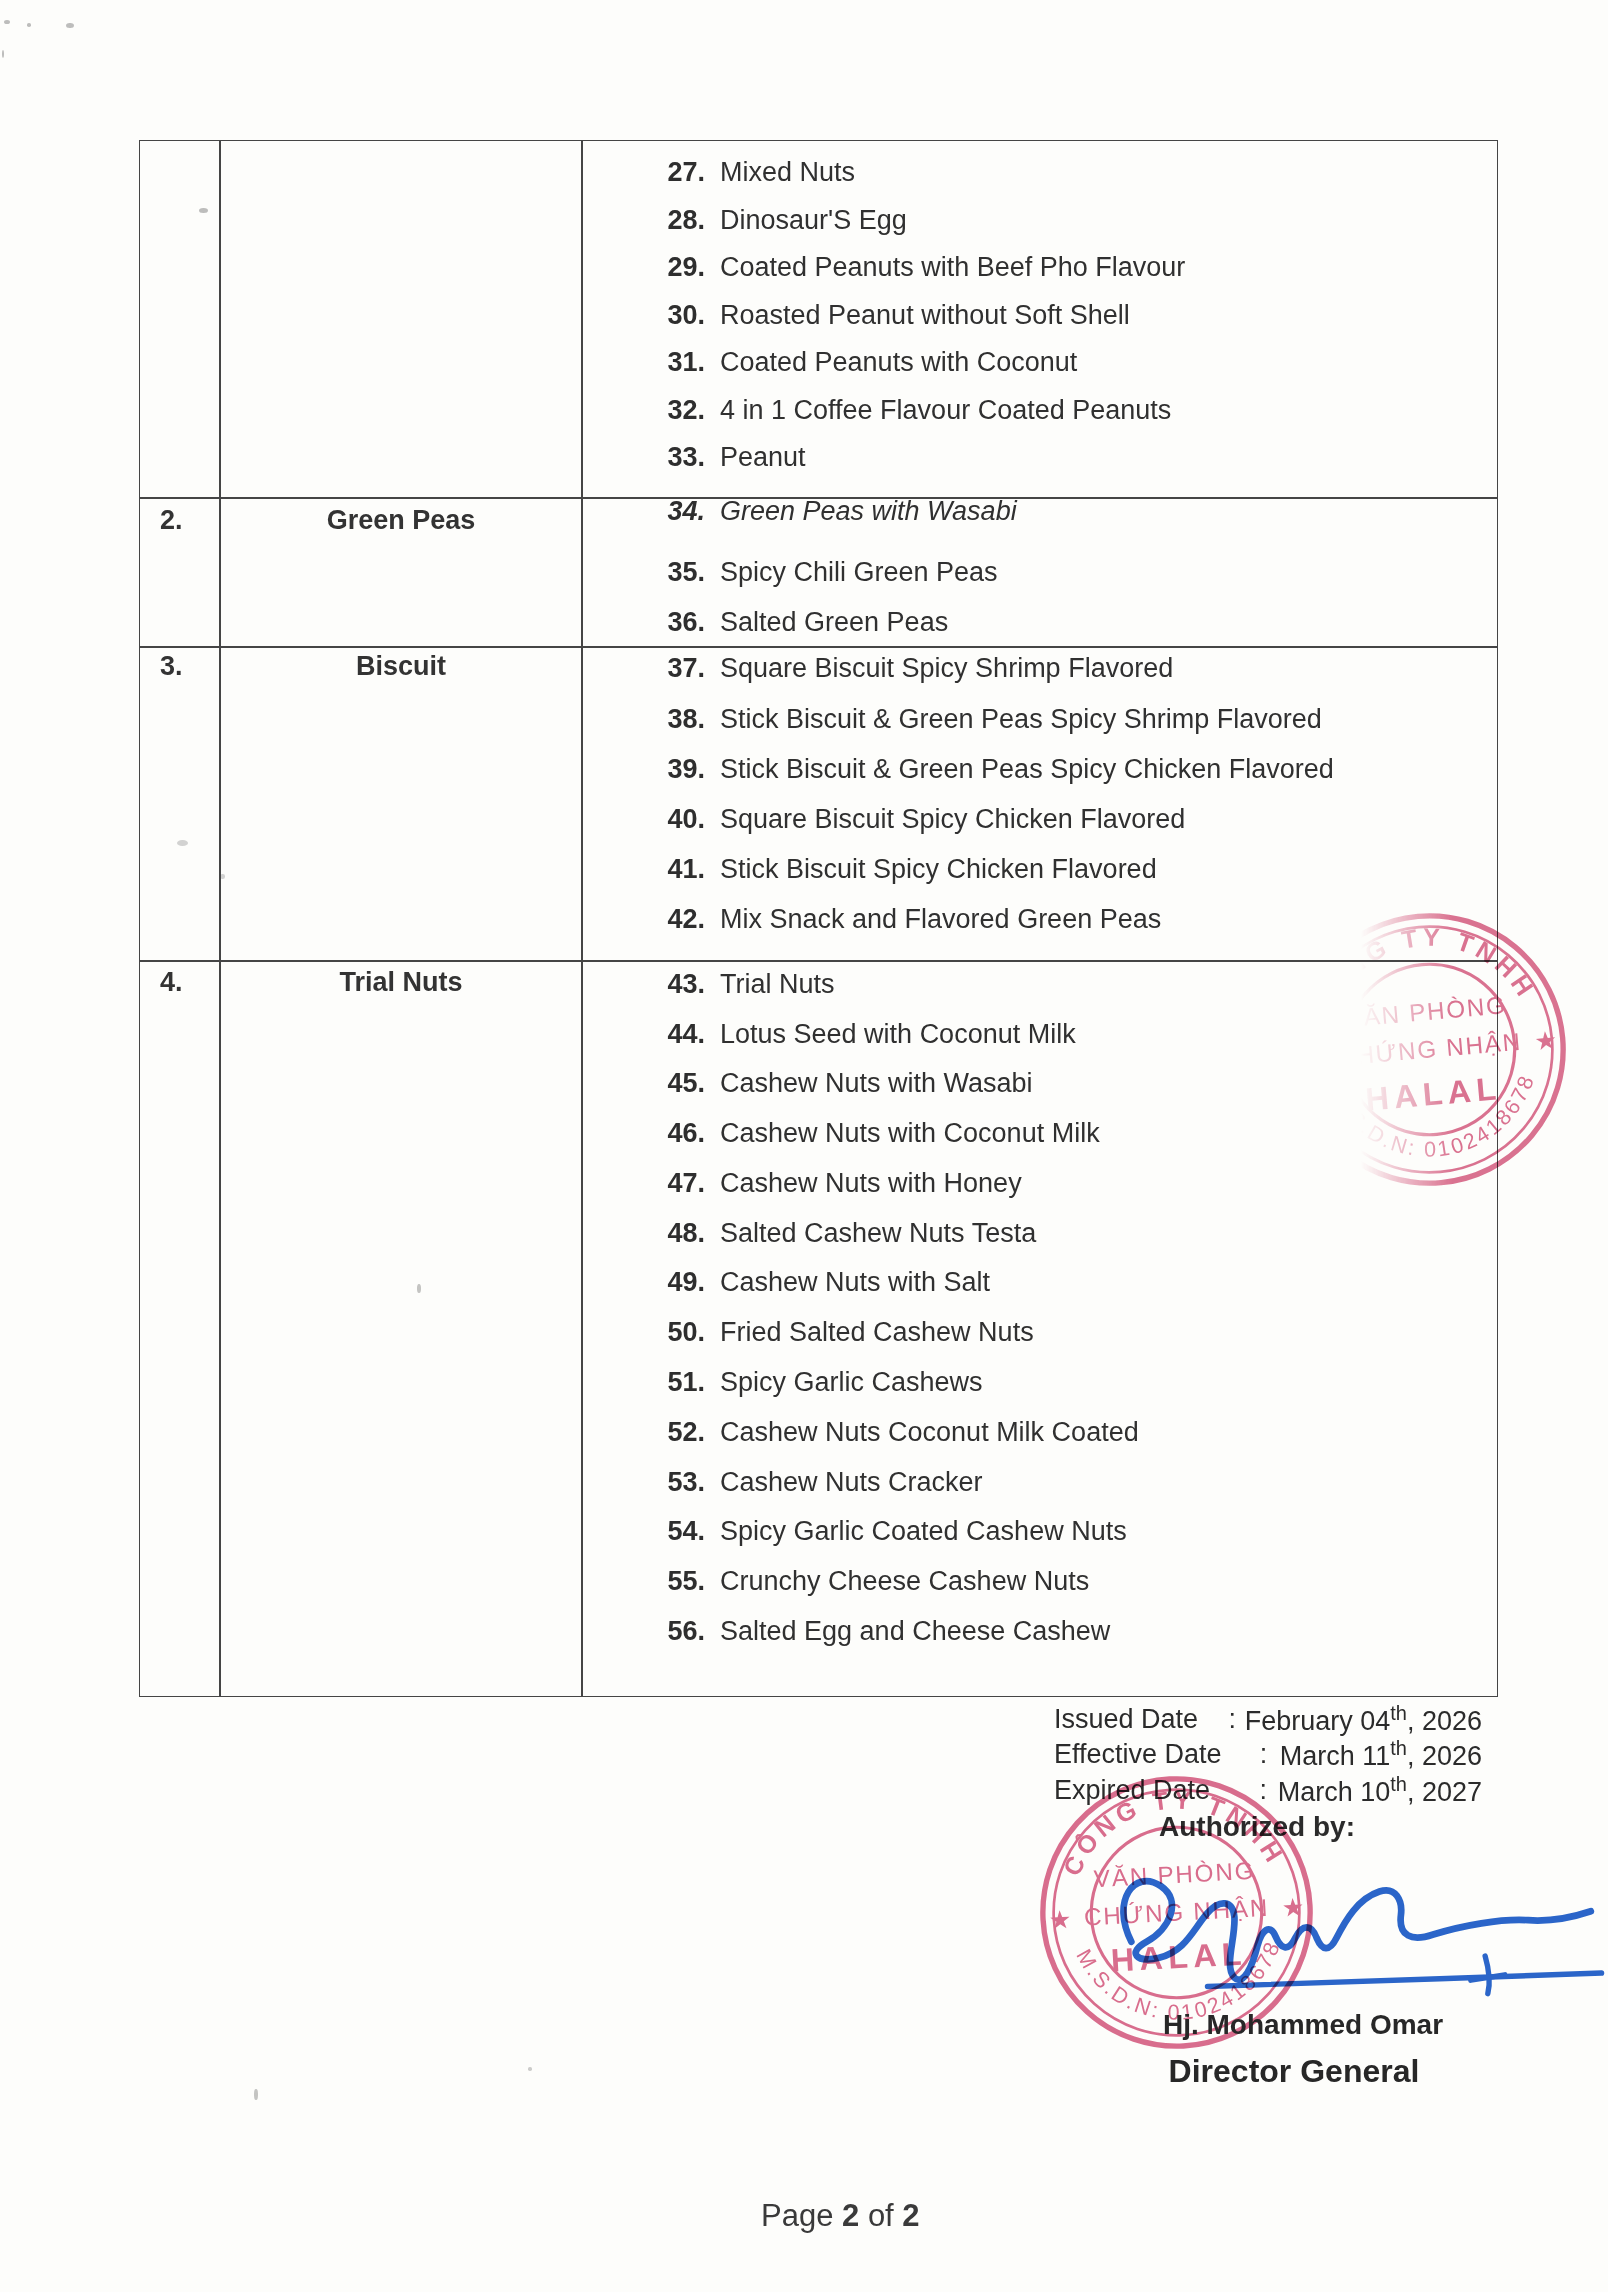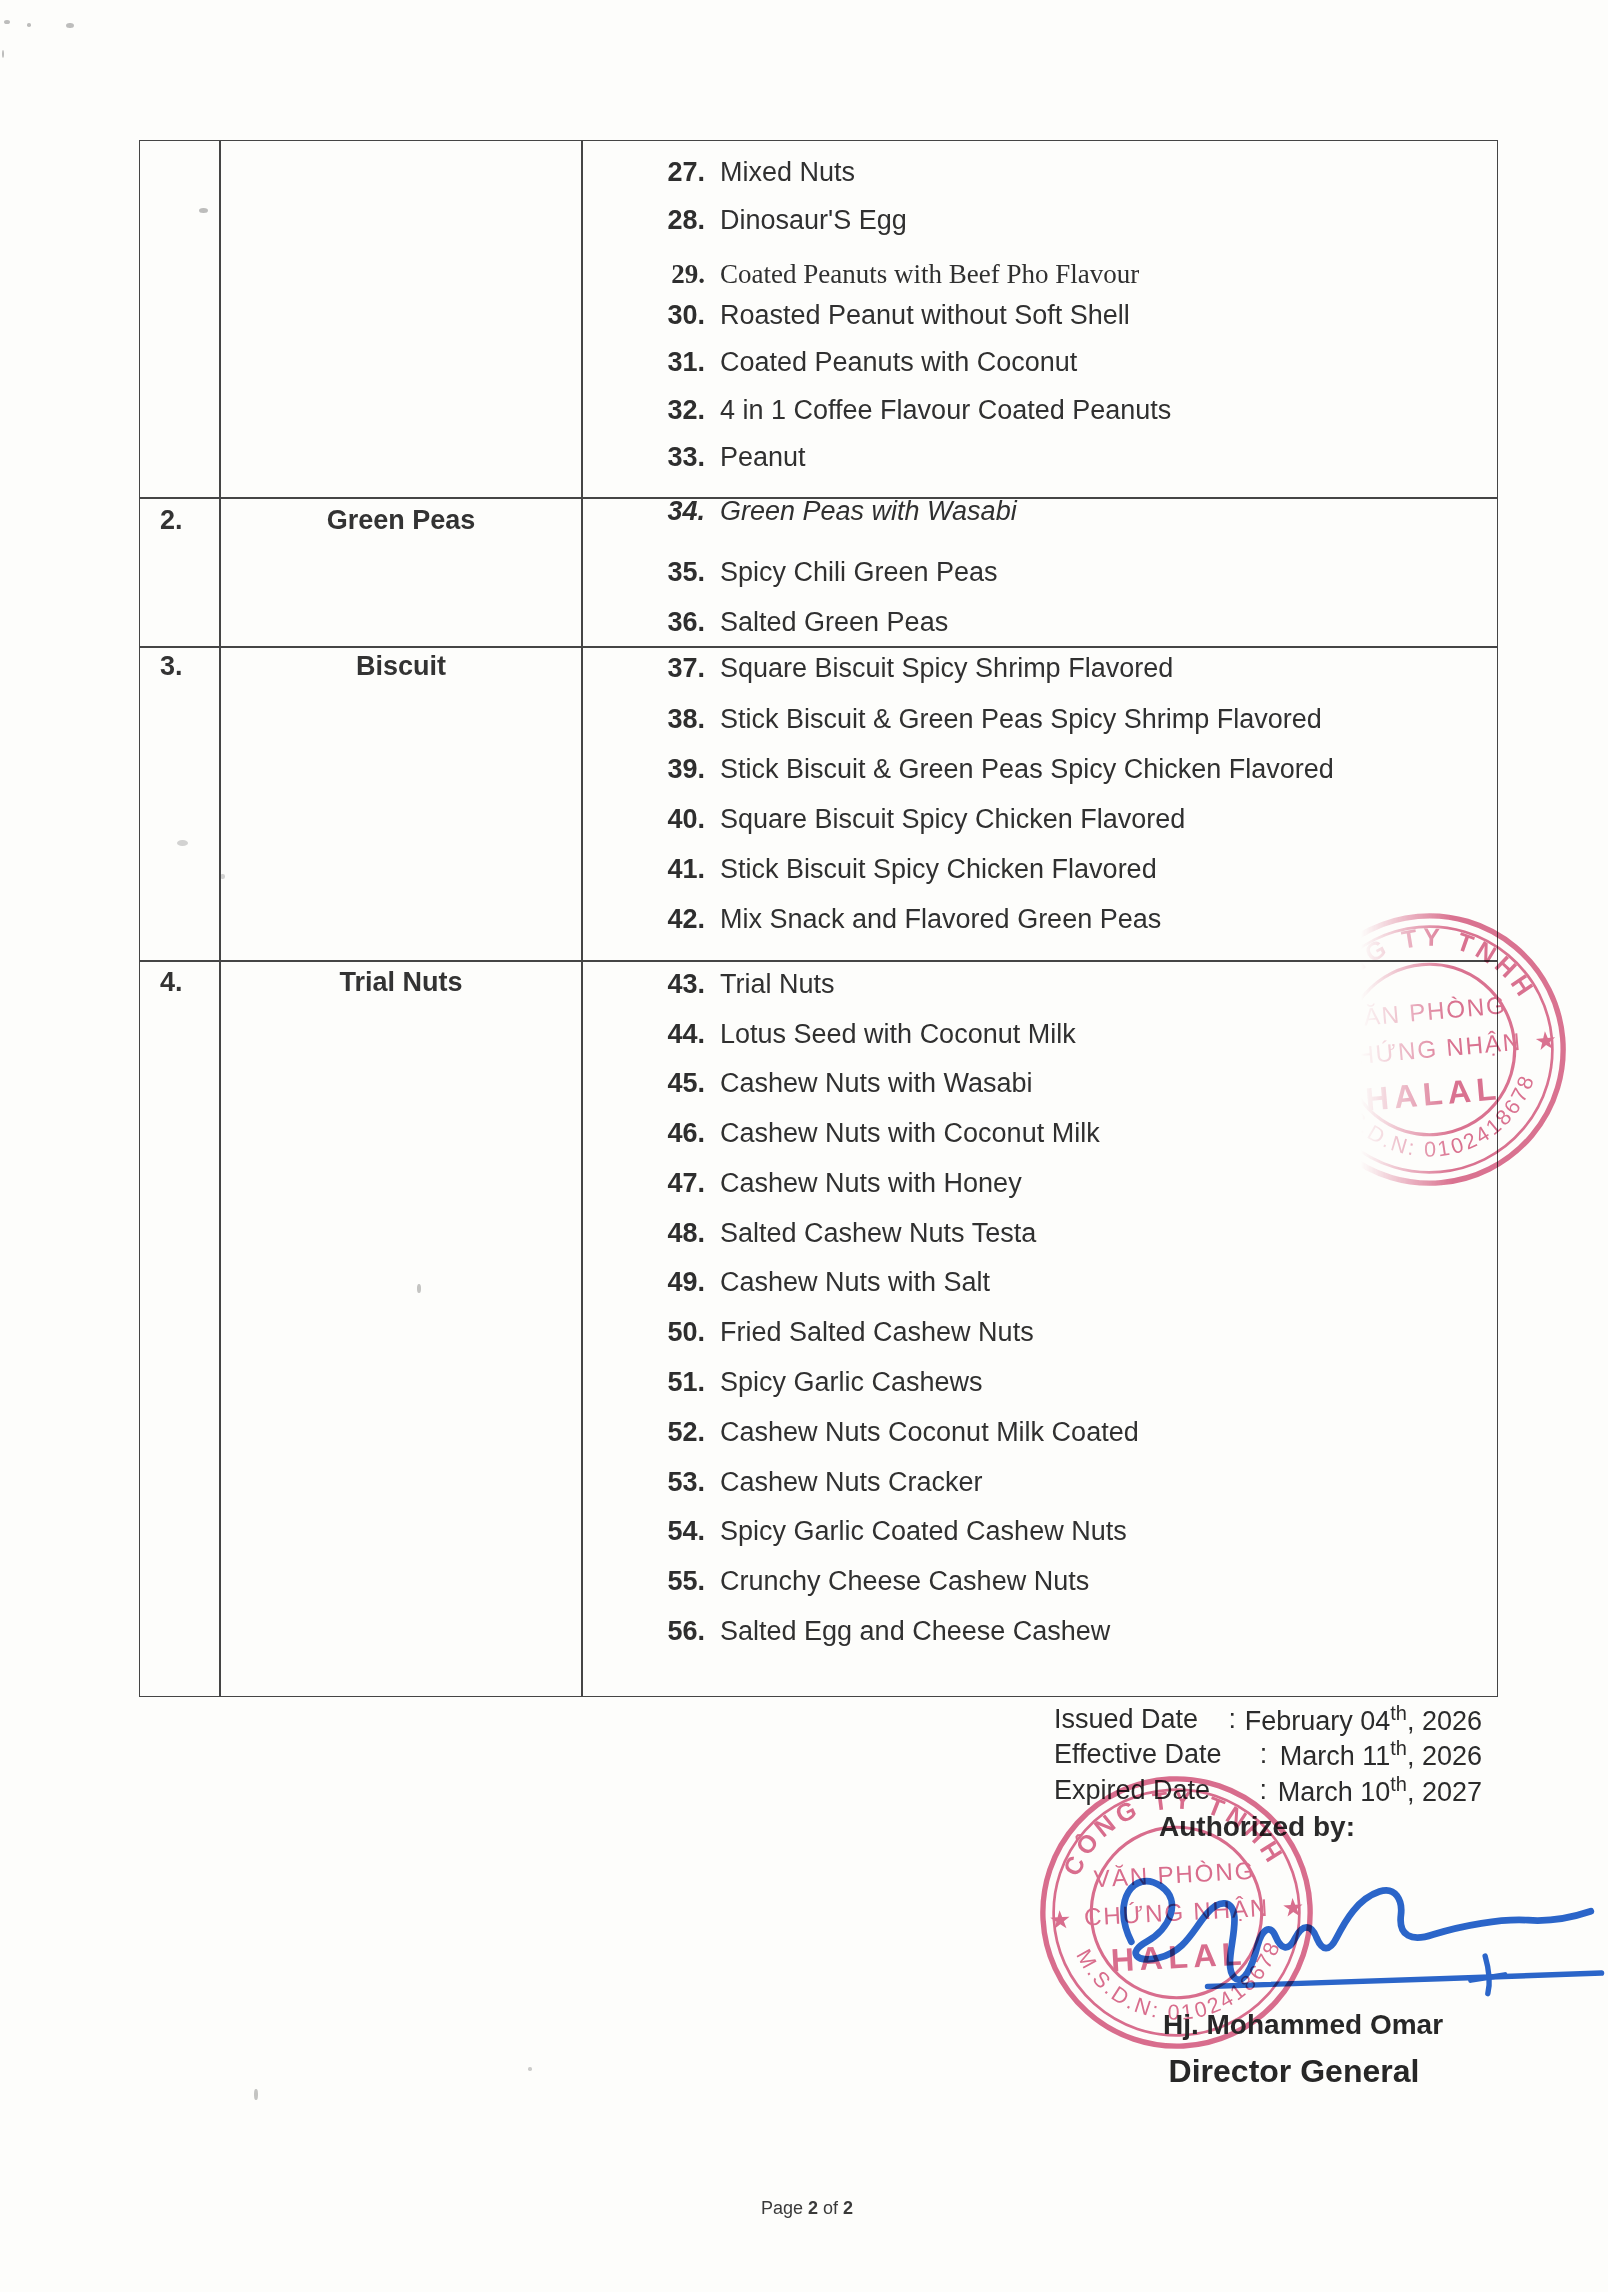--- a/index.html
+++ b/index.html
@@ -18,21 +18,21 @@
   
   .date-row{position:absolute;left:1054px;width:428px;display:flex;align-items:center;
             font-size:27px;font-weight:400;color:#2b2b2b;}
   .date-label{width:195px;}
   .date-colon{width:29px;text-align:center;}
   .date-value{flex:1;text-align:right;white-space:nowrap;}
   .date-value sup{font-size:20px;}
   #authorized{position:absolute;left:1159px;top:1811px;font-size:28px;font-weight:700;color:#2b2b2b;z-index:2;}
   #sig-name{position:absolute;left:1115px;top:2009px;width:376px;text-align:center;font-size:28px;font-weight:700;color:#272727;z-index:6;}
   #sig-title{position:absolute;left:1115px;top:2053px;width:358px;text-align:center;font-size:32px;font-weight:700;color:#272727;z-index:6;}
-  #page-footer{position:absolute;left:761px;top:2198px;font-size:18px;color:#3a3a3a;z-index:2;}
+  #page-footer{position:absolute;left:761px;top:2198px;font-size:31px;color:#3a3a3a;z-index:2;}
   #page-footer .b{font-weight:700;}
   
   .stamp-box{position:absolute;width:287px;height:287px;z-index:5;mix-blend-mode:multiply;pointer-events:none;}
   #stamp-top{left:1286px;top:906px;opacity:.93;
      -webkit-mask-image:linear-gradient(90deg,rgba(0,0,0,0) 0%,rgba(0,0,0,0) 26%,rgba(0,0,0,.5) 42%,#000 58%);
      mask-image:linear-gradient(90deg,rgba(0,0,0,0) 0%,rgba(0,0,0,0) 26%,rgba(0,0,0,.5) 42%,#000 58%);}
   #stamp-top svg{transform:rotate(-5deg);}
   #stamp-bottom{left:1033px;top:1769px;opacity:.96;}
   #stamp-bottom svg{transform:rotate(-3deg);}
   .stamp-box svg{width:287px;height:287px;}
@@ -54,21 +54,21 @@
     <div class="hline" style="top:819px;"></div>
     <div id="table-content">
         <div class="item-line" style="top: 14.3px;">
           <span class="item-no">27.</span>
           <span class="item-tx">Mixed Nuts</span>
         </div>
         <div class="item-line" style="top: 62px;">
           <span class="item-no">28.</span>
           <span class="item-tx">Dinosaur'S Egg</span>
         </div>
-        <div class="item-line" style="top: 116px; font-family: Liberation Serif, serif;">
+        <div class="item-line" style="top: 109px;">
           <span class="item-no">29.</span>
           <span class="item-tx">Coated Peanuts with Beef Pho Flavour</span>
         </div>
         <div class="item-line" style="top: 157px;">
           <span class="item-no">30.</span>
           <span class="item-tx">Roasted Peanut without Soft Shell</span>
         </div>
         <div class="item-line" style="top: 204px;">
           <span class="item-no">31.</span>
           <span class="item-tx">Coated Peanuts with Coconut</span>

